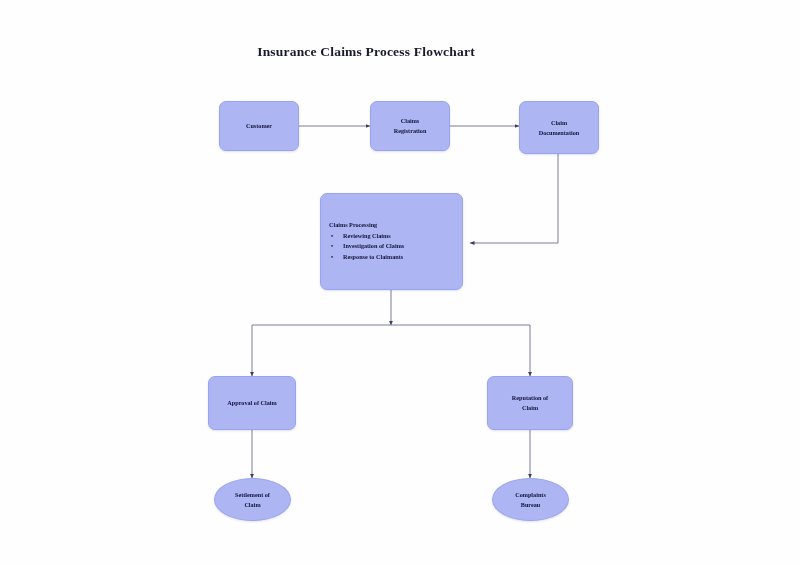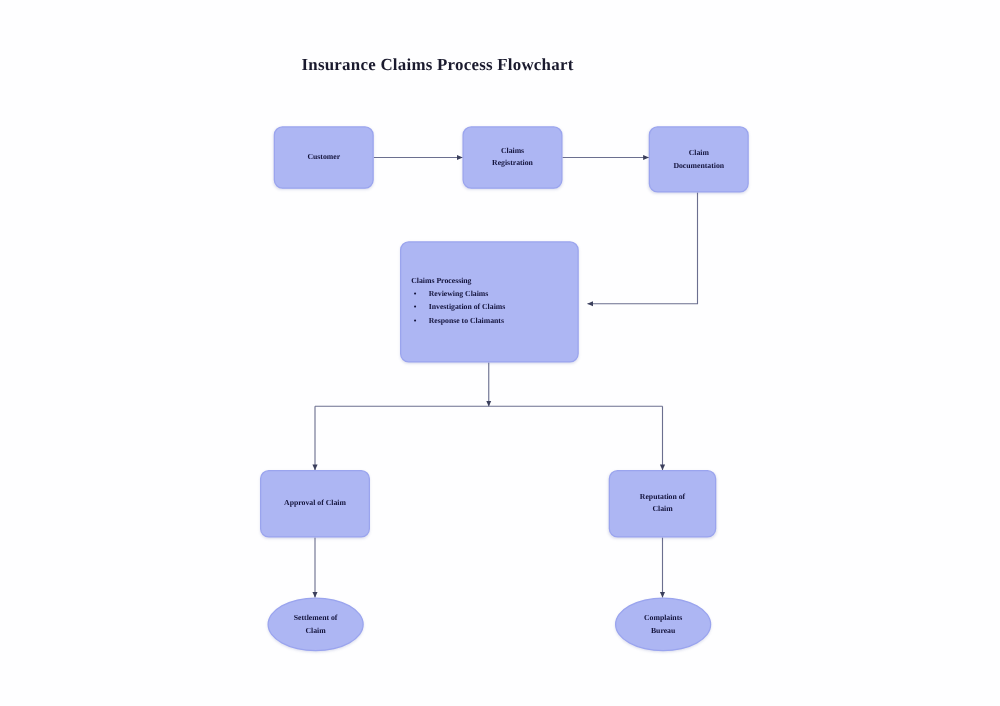--- a/index.html
+++ b/index.html
@@ -20,20 +20,21 @@
   #chart-title {
     position: absolute;
     left: 0;
     top: 44px;
     width: 700px;
     text-align: center;
     font-size: 13.5px;
     font-weight: bold;
     color: #1a1a2e;
     letter-spacing: 0.2px;
+    padding-left: 16px;
   }
   .node {
     position: absolute;
     background: #adb6f3;
     border: 1px solid #9aa4ee;
     box-sizing: border-box;
     display: flex;
     align-items: center;
     justify-content: center;
     text-align: center;

